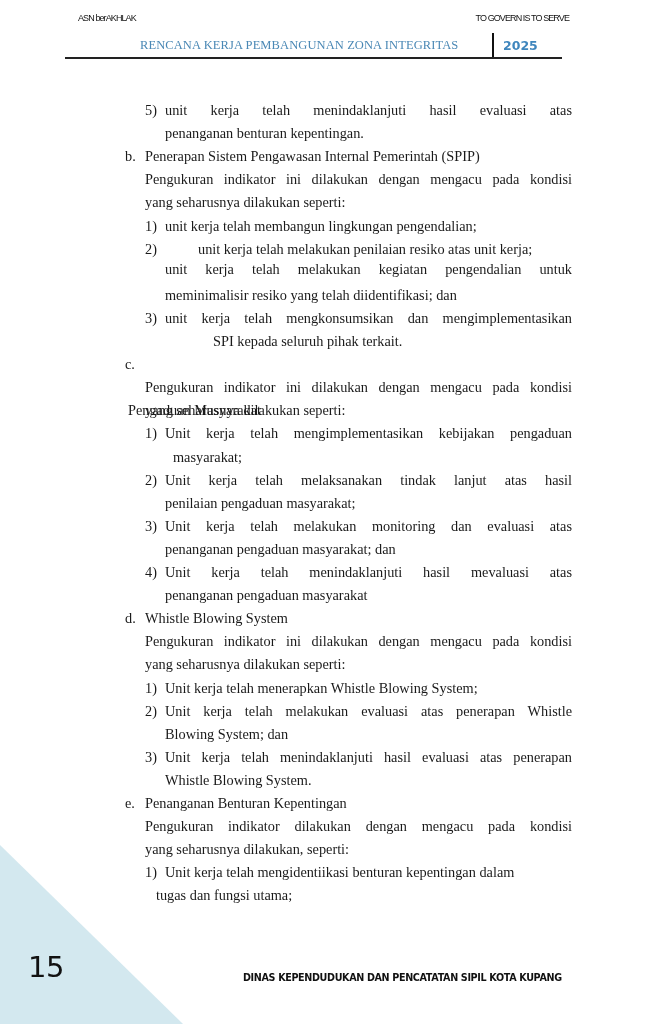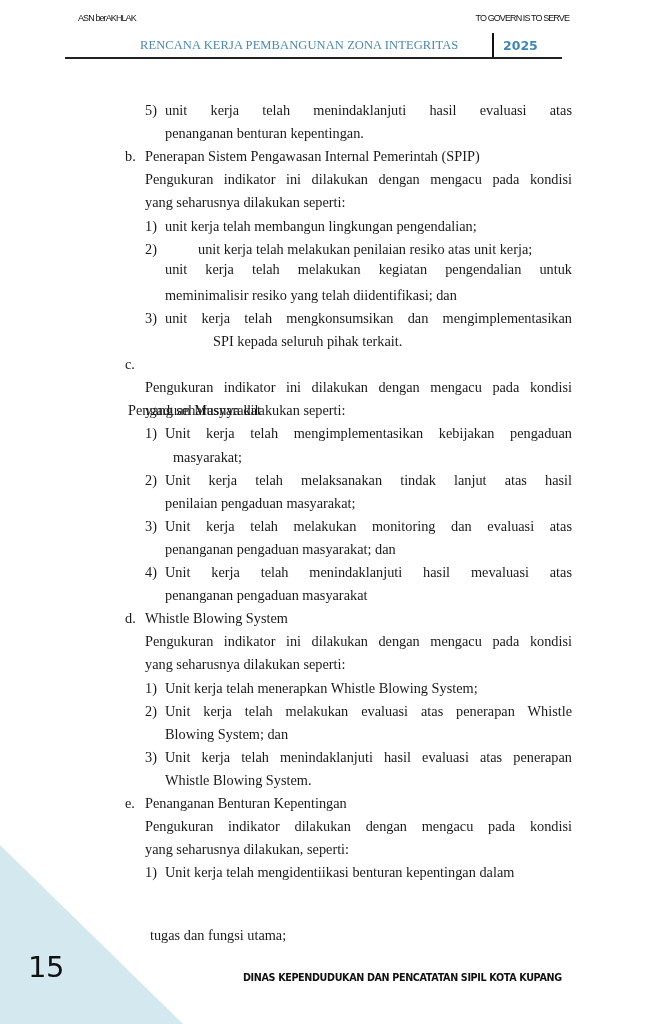--- a/index.html
+++ b/index.html
@@ -184,18 +184,18 @@
       <span class="jtxt" style="left: 145px; width: 427px;">Pengukuran indikator dilakukan dengan mengacu pada kondisi</span>
     </div>
     <div class="line" style="top: 739.2px; left: 0px; width: 652px; height: 23.1px;">
       <span class="txt" style="left: 145px;">yang seharusnya dilakukan, seperti:</span>
     </div>
     <div class="line" style="top: 762.3px; left: 0px; width: 652px; height: 23.1px;">
       <span class="marker" style="left: 145px;">1)</span>
       <span class="txt" style="left: 165px;">Unit kerja telah mengidentiikasi benturan kepentingan dalam</span>
     </div>
     <div class="line" style="top: 785.4px; left: 0px; width: 652px; height: 23.1px;">
-      <span class="txt" style="left: 150px; margin-top: 40px;">tugas dan fungsi utama;</span>
+      <span class="txt" style="left: 156px;">tugas dan fungsi utama;</span>
     </div>
   </div>
 
 <div class="page-number">15</div>
 <div class="footer-org">DINAS KEPENDUDUKAN DAN PENCATATAN SIPIL KOTA KUPANG</div>
 
 </body></html>

